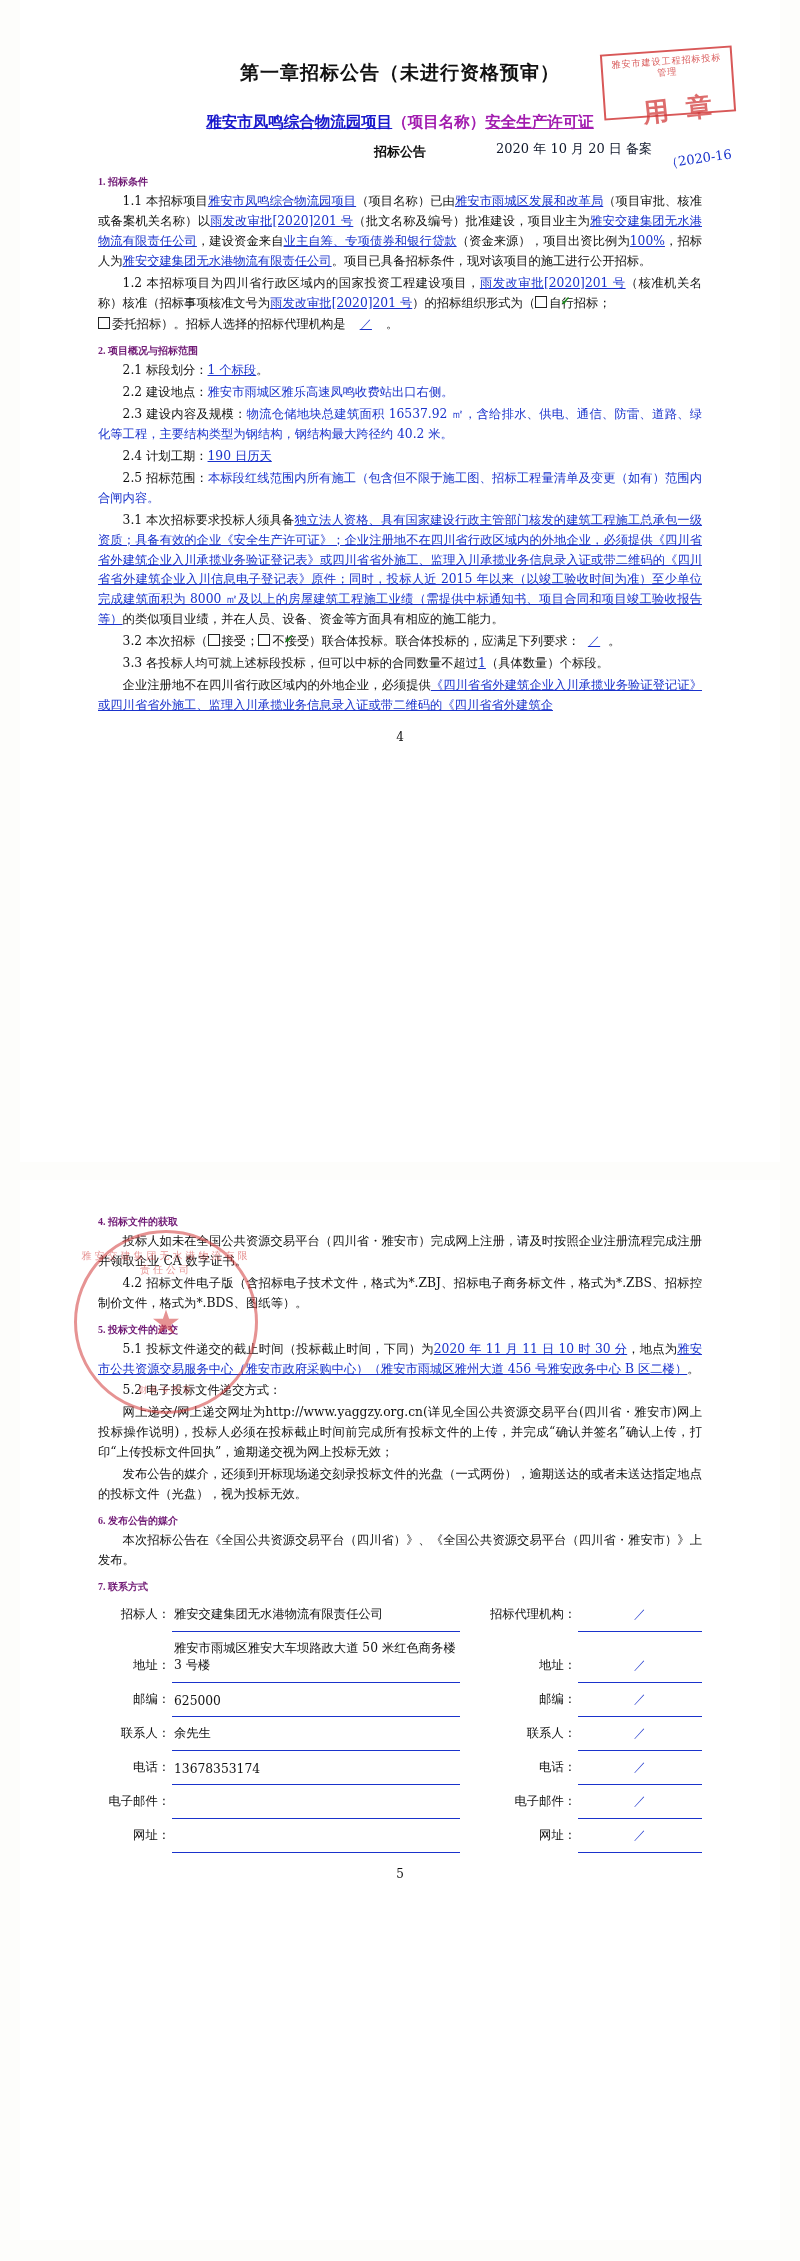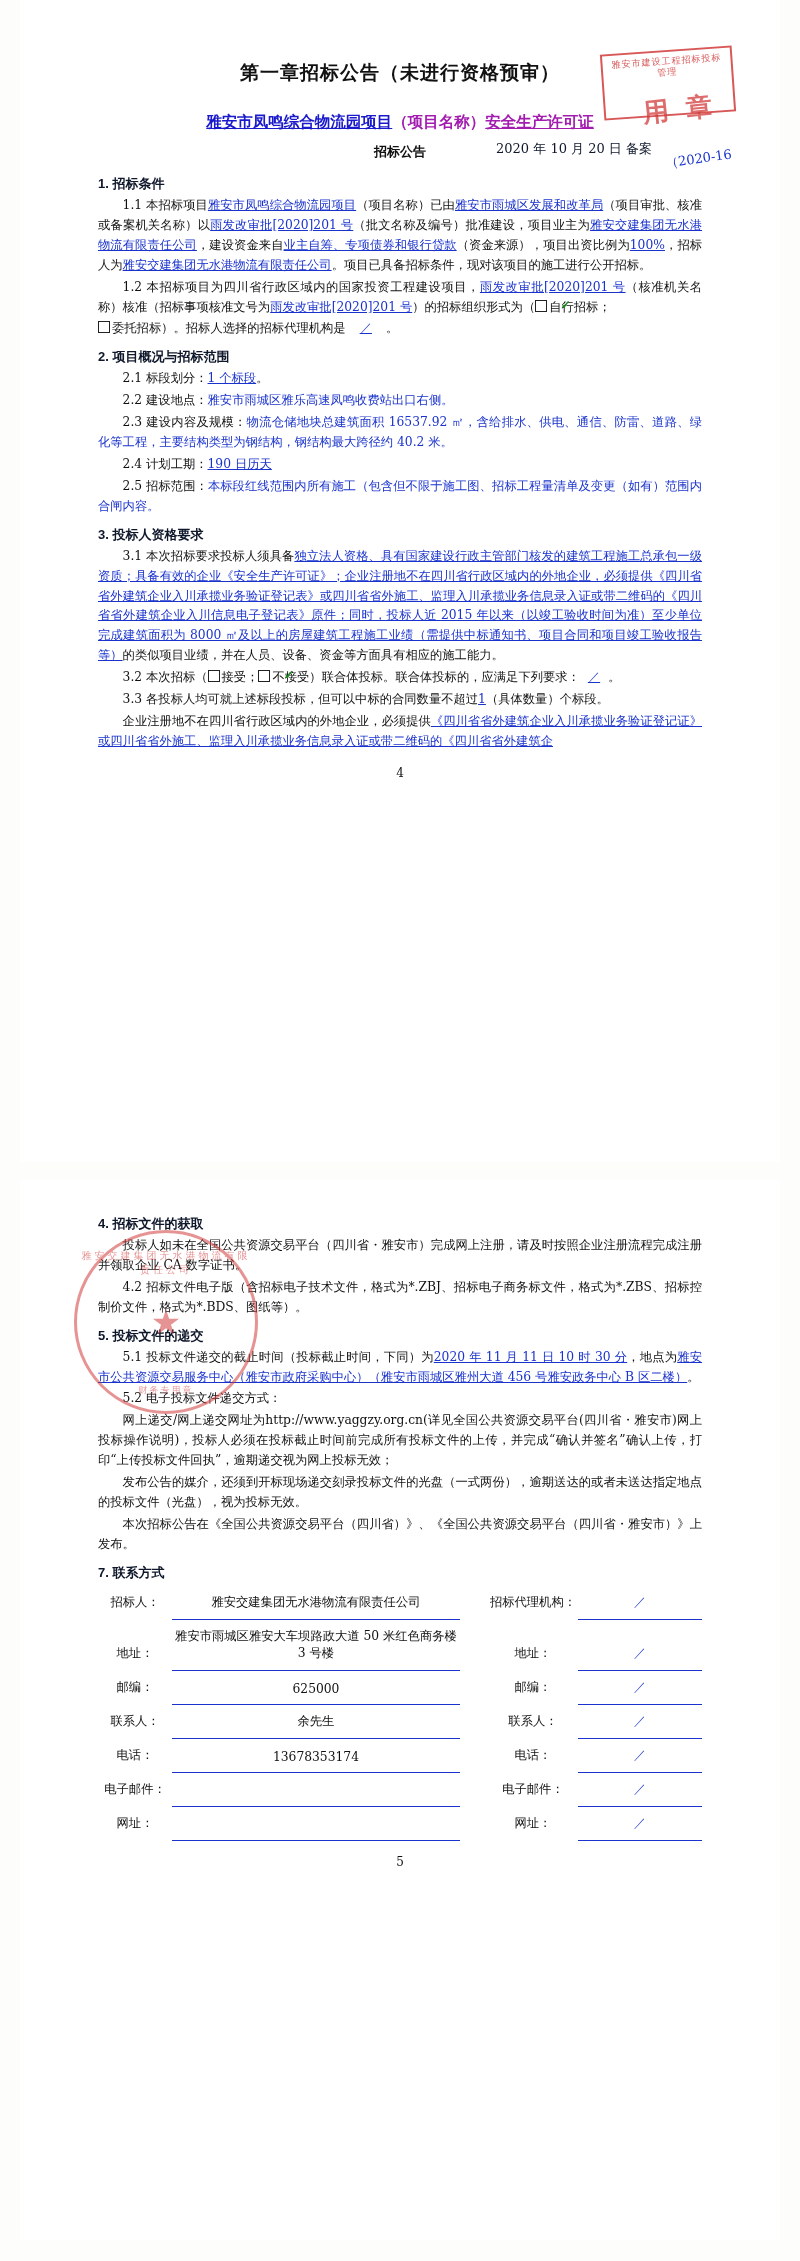--- a/index.html
+++ b/index.html
@@ -45,25 +45,25 @@
   .subtitle u{text-decoration:underline;}
   .center-line{
     text-align:center;
     font-size:13px;
     font-weight:bold;
     margin:10px 0 14px 0;
     font-family:"DejaVu Serif","Liberation Serif",serif;
     color:#111;
   }
   .sec{
-    font-size:13px;
+    font-size:10px;
     font-weight:bold;
     margin:9px 0 3px 0;
-    font-family:Liberation Sans, sans-serif;
-    color:#0f172a;
+    font-family:Liberation Serif, serif;
+    color:#701a75;
   }
   p.para{
     font-size:12.3px;
     line-height:1.62;
     margin:2px 0;
     text-align:justify;
     text-indent:2em;
     font-family:"DejaVu Serif","Liberation Serif",serif;
     color:#111;
   }
@@ -139,21 +139,20 @@
     width:100%;
     border-collapse:collapse;
     margin-top:4px;
     font-family:"DejaVu Serif","Liberation Serif",serif;
   }
   .contact td{
     font-size:12.3px;
     padding:8px 2px;
     vertical-align:bottom;
     color:#111;
-    text-align:center;
   }
   .lab{width:70px;text-align:right;white-space:nowrap;}
   .val{
     border-bottom:1px solid #1a33cc;
     color:#1a33cc;
     padding-left:6px;
     padding-right:6px;
     min-width:120px;
     height:17px;
   }
@@ -224,21 +223,20 @@
       <span class="ck"></span>委托招标）。招标人选择的招标代理机构是<span class="fill">／</span>。
     </p>
 
     <div class="sec">2. 项目概况与招标范围</div>
     <p class="para">2.1 标段划分：<span class="bl">1 个标段</span>。</p>
     <p class="para">2.2 建设地点：<span class="bl-nu">雅安市雨城区雅乐高速凤鸣收费站出口右侧。</span></p>
     <p class="para">2.3 建设内容及规模：<span class="bl-nu">物流仓储地块总建筑面积 16537.92 ㎡，含给排水、供电、通信、防雷、道路、绿化等工程，主要结构类型为钢结构，钢结构最大跨径约 40.2 米。</span></p>
     <p class="para">2.4 计划工期：<span class="bl">190 日历天</span></p>
     <p class="para">2.5 招标范围：<span class="bl-nu">本标段红线范围内所有施工（包含但不限于施工图、招标工程量清单及变更（如有）范围内合闸内容。</span></p>
 
-    <div class="sec">3. 投标人资格要求</div>
     <p class="para">
       3.1 本次招标要求投标人须具备<span class="bl">独立法人资格、具有国家建设行政主管部门核发的建筑工程施工总承包一级资质；具备有效的企业《安全生产许可证》；企业注册地不在四川省行政区域内的外地企业，必须提供《四川省省外建筑企业入川承揽业务验证登记表》或四川省省外施工、监理入川承揽业务信息录入证或带二维码的《四川省省外建筑企业入川信息电子登记表》原件；同时，投标人近 2015 年以来（以竣工验收时间为准）至少单位完成建筑面积为 8000 ㎡及以上的房屋建筑工程施工业绩（需提供中标通知书、项目合同和项目竣工验收报告等）</span>的类似项目业绩，并在人员、设备、资金等方面具有相应的施工能力。
     </p>
     <p class="para">
       3.2 本次招标（<span class="ck"></span>接受；<span class="ck on"></span>不接受）联合体投标。联合体投标的，应满足下列要求：<span class="fill-s">／</span>。
     </p>
     <p class="para">
       3.3 各投标人均可就上述标段投标，但可以中标的合同数量不超过<span class="bl">1</span>（具体数量）个标段。
     </p>
     <p class="para">
@@ -266,20 +264,21 @@
       5.1 投标文件递交的截止时间（投标截止时间，下同）为<span class="bl">2020 年 11 月 11 日 10 时 30 分</span>，地点为<span class="bl">雅安市公共资源交易服务中心（雅安市政府采购中心）（雅安市雨城区雅州大道 456 号雅安政务中心 B 区二楼）</span>。
     </p>
     <p class="para">5.2 电子投标文件递交方式：</p>
     <p class="para">
       网上递交/网上递交网址为http://www.yaggzy.org.cn(详见全国公共资源交易平台(四川省・雅安市)网上投标操作说明)，投标人必须在投标截止时间前完成所有投标文件的上传，并完成“确认并签名”确认上传，打印“上传投标文件回执”，逾期递交视为网上投标无效；
     </p>
     <p class="para">
       发布公告的媒介，还须到开标现场递交刻录投标文件的光盘（一式两份），逾期送达的或者未送达指定地点的投标文件（光盘），视为投标无效。
     </p>
 
+    <div class="sec">6. 发布公告的媒介</div>
     <p class="para">
       本次招标公告在《全国公共资源交易平台（四川省）》、《全国公共资源交易平台（四川省・雅安市）》上发布。
     </p>
 
     <div class="sec">7. 联系方式</div>
 
     <table class="contact">
       <tbody>
           <tr>
         <td class="lab">招标人：</td>

